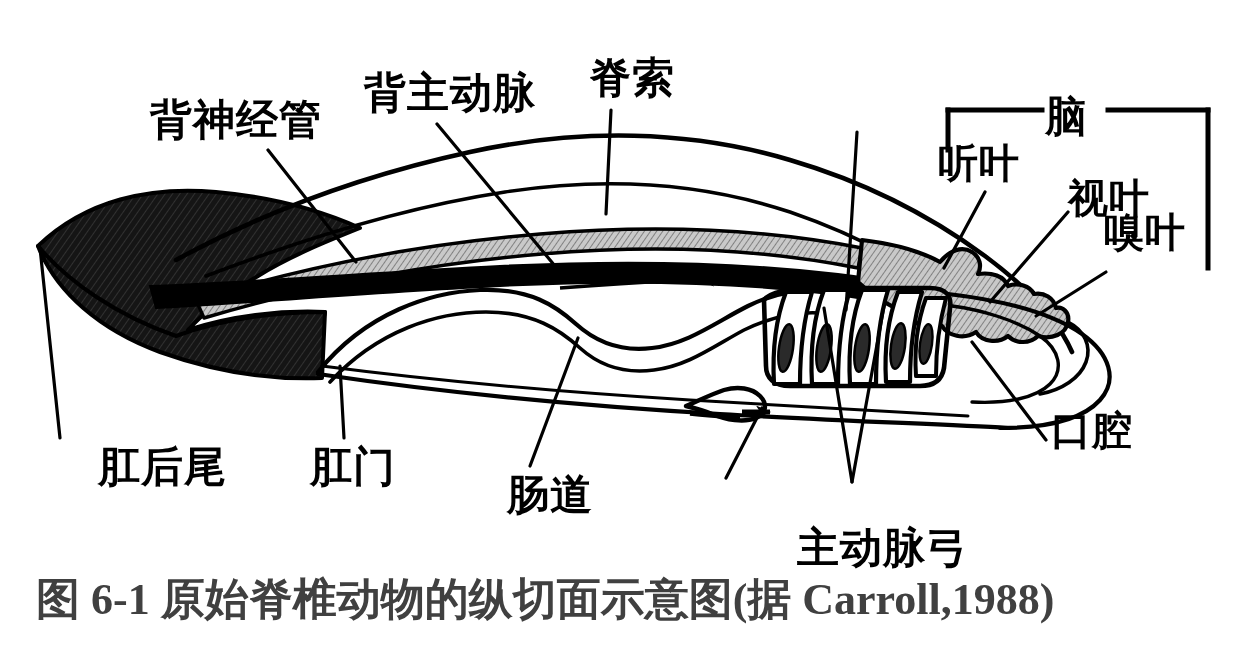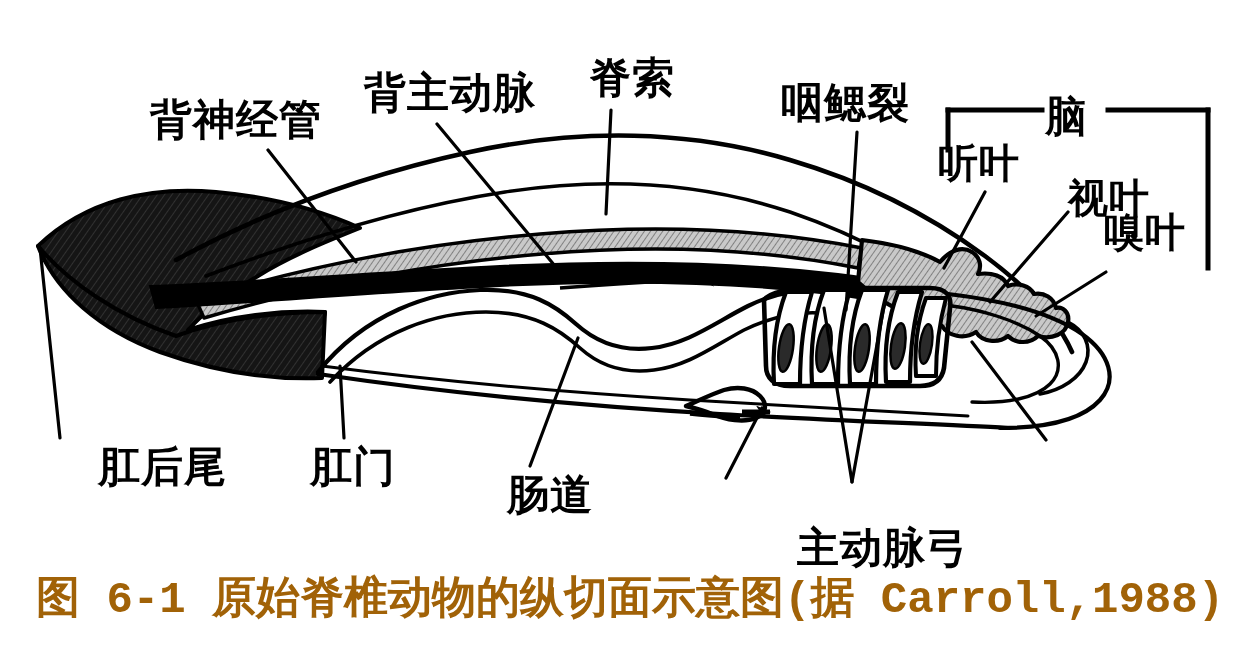--- a/index.html
+++ b/index.html
@@ -15,23 +15,23 @@
     position:absolute;
     font-family:"DejaVu Sans","Liberation Sans",sans-serif;
     font-weight:700;
     color:#000;
     white-space:nowrap;
     letter-spacing:1px;
     line-height:1;
   }
   .cap{
     position:absolute;
-    font-family:Liberation Mono, monospace;
+    font-family:Liberation Serif, serif;
     font-weight:700;
-    color:#a16207;
+    color:#404040;
     white-space:nowrap;
     line-height:1;
   }
   
   #lab-dorsal-nerve{left:150px;top:99px;font-size:42px;}
   #lab-dorsal-aorta{left:364px;top:72px;font-size:42px;}
   #lab-notochord{left:589px;top:57px;font-size:42px;}
   #lab-gill-slits{left:781px;top:82px;font-size:42px;}
   #lab-brain{left:1045px;top:96px;font-size:42px;}
   #lab-auditory{left:938px;top:143px;font-size:40px;}
@@ -227,25 +227,25 @@
       <path d="M 948 110 L 948 150"></path>
       <path d="M 948 110 L 1042 110"></path>
       <path d="M 1108 110 L 1208 110"></path>
       <path d="M 1208 110 L 1208 268"></path>
     </g>
   </svg>
 
   <div class="lbl" id="lab-dorsal-nerve">背神经管</div>
   <div class="lbl" id="lab-dorsal-aorta">背主动脉</div>
   <div class="lbl" id="lab-notochord">脊索</div>
-  <div class="lbl" id="lab-gill-slits">咽鳃裂</div>
   <div class="lbl" id="lab-brain">脑</div>
   <div class="lbl" id="lab-auditory">听叶</div>
   <div class="lbl" id="lab-optic">视叶</div>
   <div class="lbl" id="lab-olfactory">嗅叶</div>
+  <div class="lbl" id="lab-oral">口腔</div>
   <div class="lbl" id="lab-anus">肛门</div>
   <div class="lbl" id="lab-postanal-tail">肛后尾</div>
   <div class="lbl" id="lab-intestine">肠道</div>
   <div class="lbl" id="lab-aortic-arch">主动脉弓</div>
 
   <div class="cap" id="cap-main">图 6-1  原始脊椎动物的纵切面示意图(据 Carroll,1988)</div>
 
 </div>
 
 </body></html>

